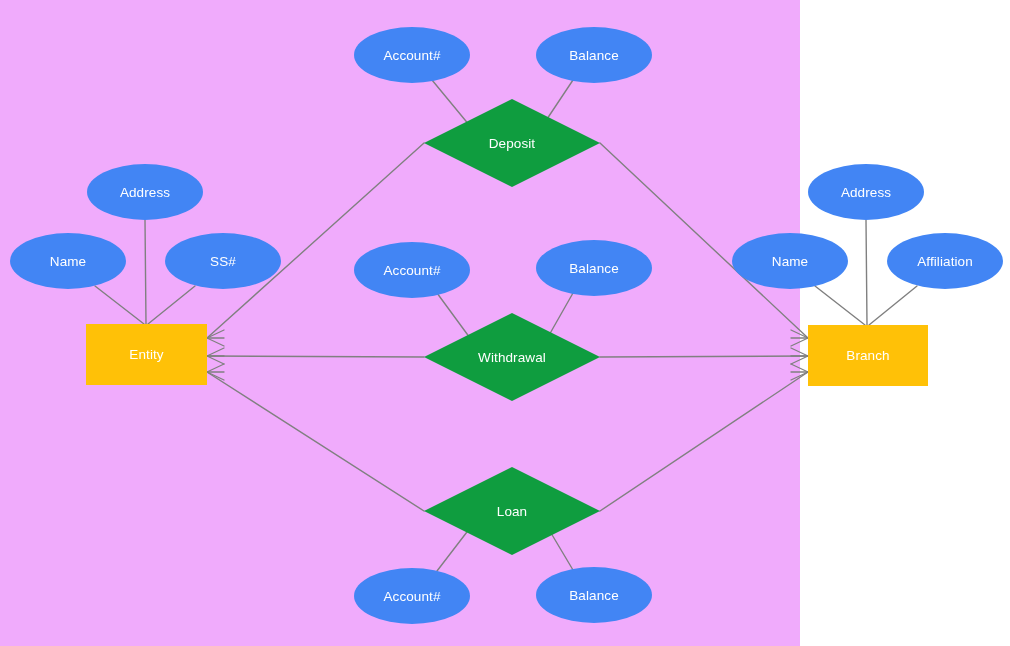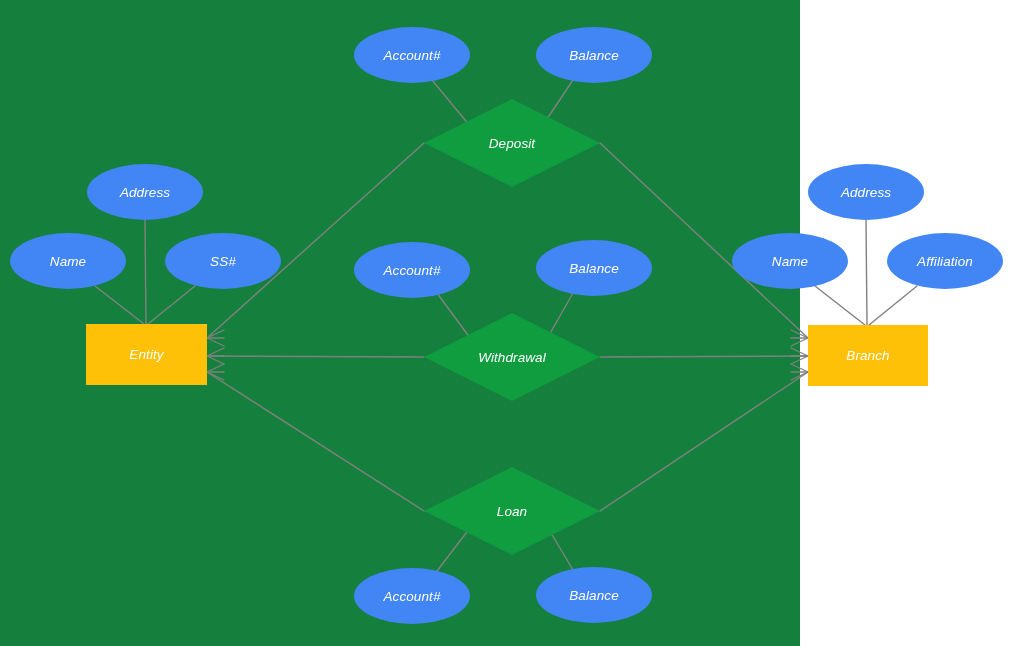--- a/index.html
+++ b/index.html
@@ -10,22 +10,21 @@
   body {
     width: 1010px;
     height: 646px;
     overflow: hidden;
     font-family: "Liberation Sans", sans-serif;
   }
   #diagram-root {
     position: relative;
     width: 800px;
     height: 646px;
-    background: #15803d;
-    font-style: italic;
+    background: #f0abfc;
   }
   svg#er-canvas {
     display: block;
     width: 1010px;
     height: 646px;
   }
   .node-label {
     font-family: "Liberation Sans", sans-serif;
     font-size: 13.5px;
     fill: #ffffff;

